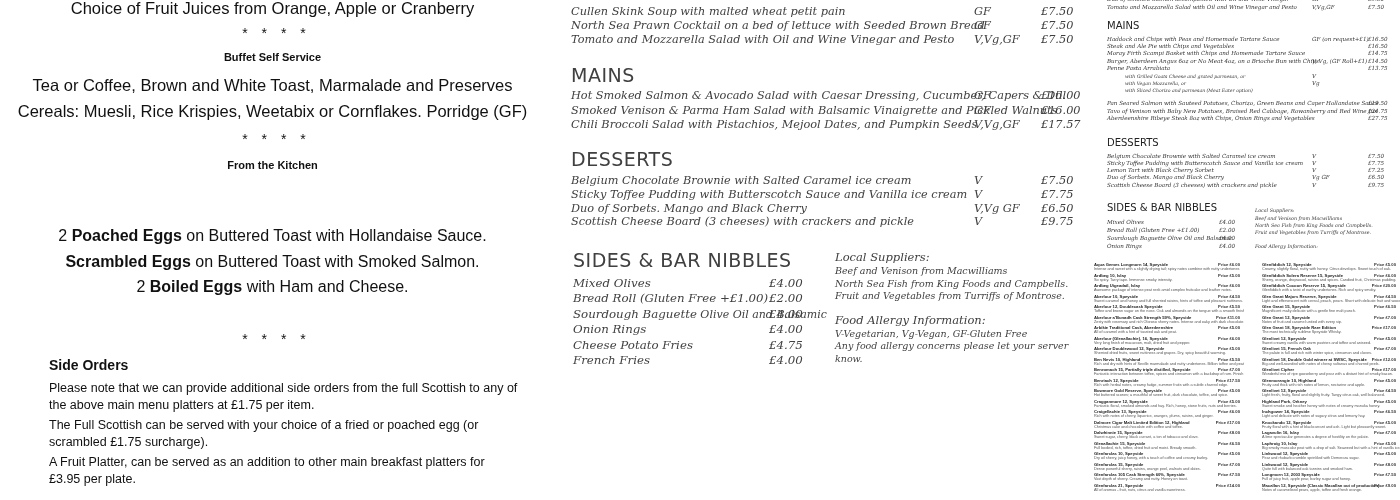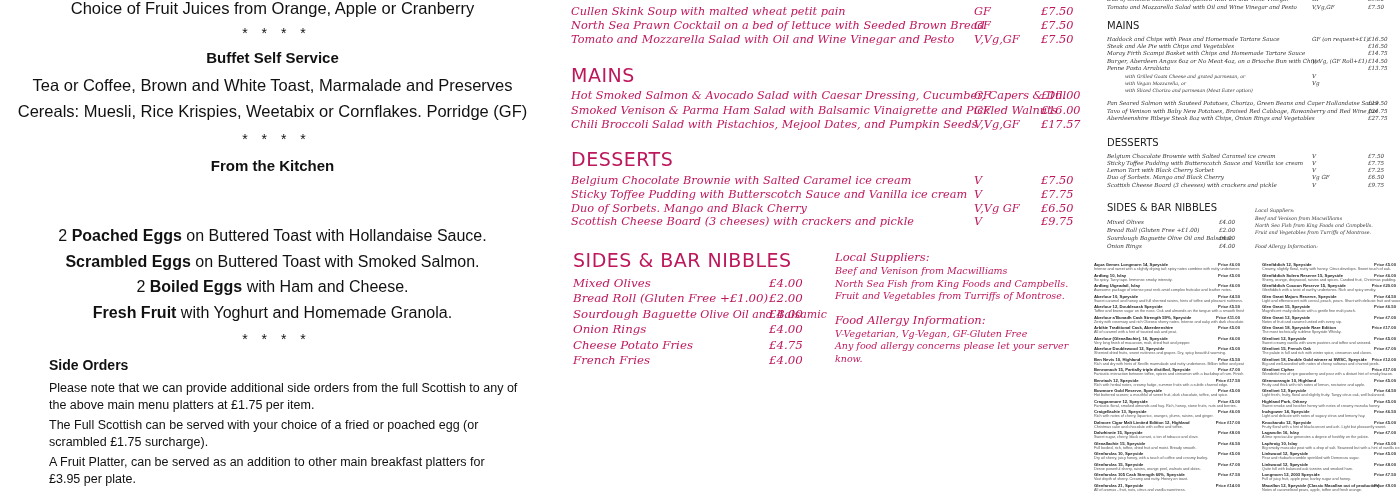--- a/index.html
+++ b/index.html
@@ -7,31 +7,31 @@
   body { position: relative; color: #111; }
 
   
   .p1 {
     position: absolute; left: 0; top: 0; width: 545px; height: 500px;
     font-family: "Liberation Sans", sans-serif; color: #111;
   }
   .p1 .center { text-align: center; }
   .p1 .line { font-size: 16.5px; line-height: 25px; }
   .p1 .stars { font-size: 14px; line-height: 22px; letter-spacing: 5px; margin-left: 4px; }
-  .p1 .heading { font-weight: bold; font-size: 15px; line-height: 25px; }
+  .p1 .heading { font-weight: bold; font-size: 11px; line-height: 25px; }
   .p1 b { font-weight: bold; }
   .p1 .dish { font-size: 16px; line-height: 23.5px; }
   .p1 .side { position: absolute; left: 49px; top: 354px; width: 470px; }
   .p1 .side h3 { font-size: 14px; font-weight: bold; line-height: 22px; margin-bottom: 4px; }
   .p1 .side p { font-size: 12.5px; line-height: 16.5px; margin-bottom: 4px; }
 
   
   .p2 {
     position: absolute; left: 560px; top: 0; width: 520px; height: 500px;
-    font-family: "DejaVu Serif", serif; color: #be185d; font-style: italic;
+    font-family: "DejaVu Serif", serif; color: #404040; font-style: italic;
   }
   .p2 .row { position: absolute; left: 11px; font-size: 11.3px; line-height: 14px; white-space: nowrap; width: 505px; }
   .p2 .row .desc { position: absolute; left: 0; }
   .p2 .row .diet { position: absolute; left: 403px; }
   .p2 .row .price { position: absolute; left: 470px; }
   .p2 .sec { position: absolute; left: 11px; font-family: "DejaVu Sans", sans-serif; font-style: normal; font-size: 19px; letter-spacing: 0.5px; }
   .p2 .side-row { position: absolute; left: 13px; font-size: 11.8px; line-height: 15px; width: 230px; white-space: nowrap; }
   .p2 .side-row .sdesc { position: absolute; left: 0; }
   .p2 .side-row .sprice { position: absolute; left: 196px; }
   .p2 .side-row small { font-size: 11px; }
@@ -81,23 +81,20 @@
 
   <div class="center dish" style="position:absolute;top:224px;left:0;width:545px;text-align:center;">
     <span>2 </span><b>Poached Eggs</b><span> on Buttered Toast with Hollandaise Sauce.</span>
   </div>
   <div class="center dish" style="position:absolute;top:250px;left:0;width:545px;">
     <span></span><b>Scrambled Eggs</b><span> on Buttered Toast with Smoked Salmon.</span>
   </div>
   <div class="center dish" style="position:absolute;top:275px;left:0;width:545px;">
     <span>2 </span><b>Boiled Eggs</b><span> with Ham and Cheese.</span>
   </div>
-  <div class="center dish" style="position:absolute;top:301px;left:0;width:545px;">
-    <span></span><b>Fresh Fruit</b><span> with Yoghurt and Homemade Granola.</span>
-  </div>
   <div class="center stars" style="position:absolute;top:328px;left:0;width:545px;">* * * *</div>
 
   <div class="side">
     <h3>Side Orders</h3>
     <p>Please note that we can provide additional side orders from the full Scottish to any of the above main menu platters at £1.75 per item.</p>
     <p>The Full Scottish can be served with your choice of a fried or poached egg (or scrambled £1.75 surcharge).</p>
     <p>A Fruit Platter, can be served as an addition to other main breakfast platters for £3.95 per plate.</p>
   </div>
 </section>
 

